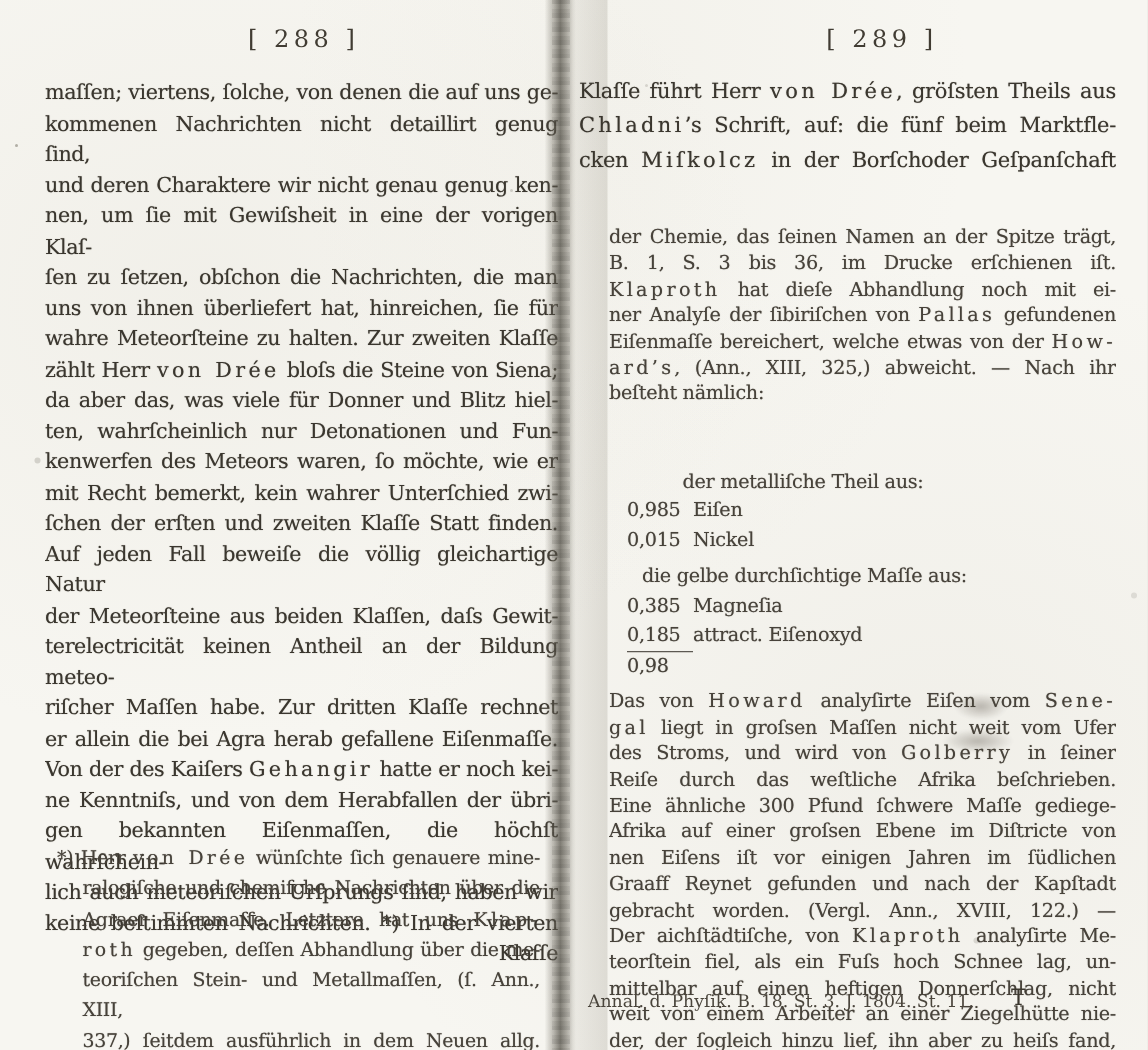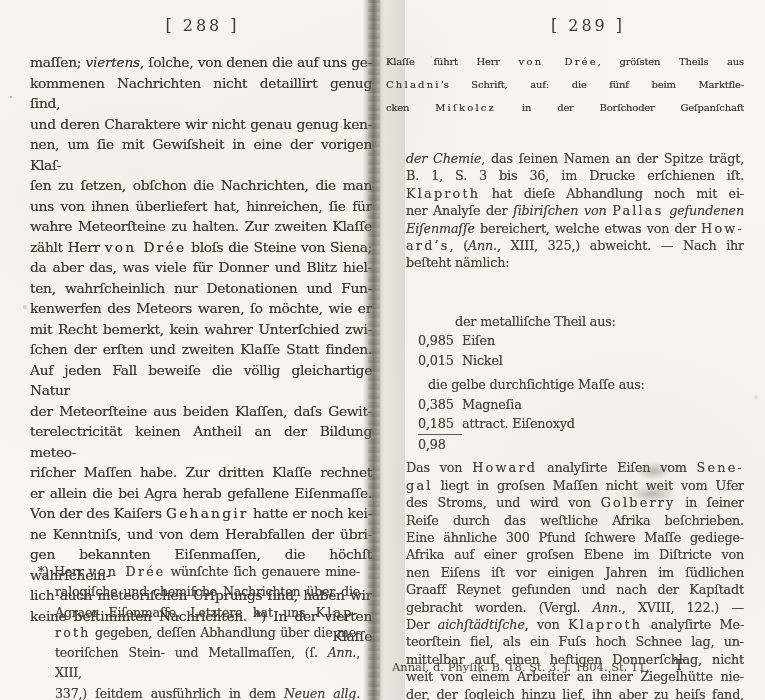--- a/index.html
+++ b/index.html
@@ -19,34 +19,34 @@
 
   .pagenum{position:absolute;top:16px;left:0;right:0;text-align:center;
     font-size:16px;letter-spacing:3px;color:#413c33;}
   .page-right .pagenum{padding-right:14px;}
 
   .textblock{position:absolute;}
   .tline{text-align:justify;text-align-last:justify;overflow:hidden;
     text-shadow:0 0 0.6px rgba(58,54,46,.55);}
   .nj{text-align:left;text-align-last:left;}
   .cw{text-align:right;text-align-last:right;}
-  .i{font-style:italic;}
+  .i{}
   .sp{letter-spacing:2.2px;}
   .num{display:inline-block;min-width:44px;}
   .u{border-bottom:1.3px solid rgba(55,50,44,.8);}
   .fi{padding-left:17px;}
   .ind-num{padding-left:12px;}
   .ind-a{padding-left:22px;}
   .ind-b{padding-left:49px;margin-top:40px;}
   .ls{line-height:19.5px;}
   .gap{margin-top:5px;}
 
   .main-left{top:52px;left:30px;width:342px;font-size:13.8px;line-height:20.5px;letter-spacing:-0.3px;}
   .fn-left{top:562px;left:38px;width:322px;font-size:12.6px;line-height:20.3px;letter-spacing:-0.2px;color:#47423a;}
-  .main-right{top:50px;left:2px;width:358px;font-size:10px;line-height:23px;letter-spacing:-0.2px;}
+  .main-right{top:50px;left:2px;width:358px;font-size:14px;line-height:23px;letter-spacing:-0.2px;}
   .fn-right{top:150px;left:22px;width:338px;font-size:12.8px;line-height:17.4px;letter-spacing:-0.2px;color:#47423a;}
 
   .footer{position:absolute;top:660px;left:8px;width:360px;font-size:11.5px;color:#4a453c;}
   .footer .sig{position:absolute;left:282px;top:-4px;font-size:15px;color:#3c382f;}
 
   .gutter{position:absolute;left:363px;top:0;width:21px;height:700px;
     background:linear-gradient(90deg,
       rgba(120,116,104,0) 0%, rgba(110,106,95,.40) 28%,
       rgba(82,79,70,.72) 50%, rgba(104,100,90,.48) 70%,
       rgba(150,146,134,.14) 90%, rgba(150,146,134,0) 100%);}

